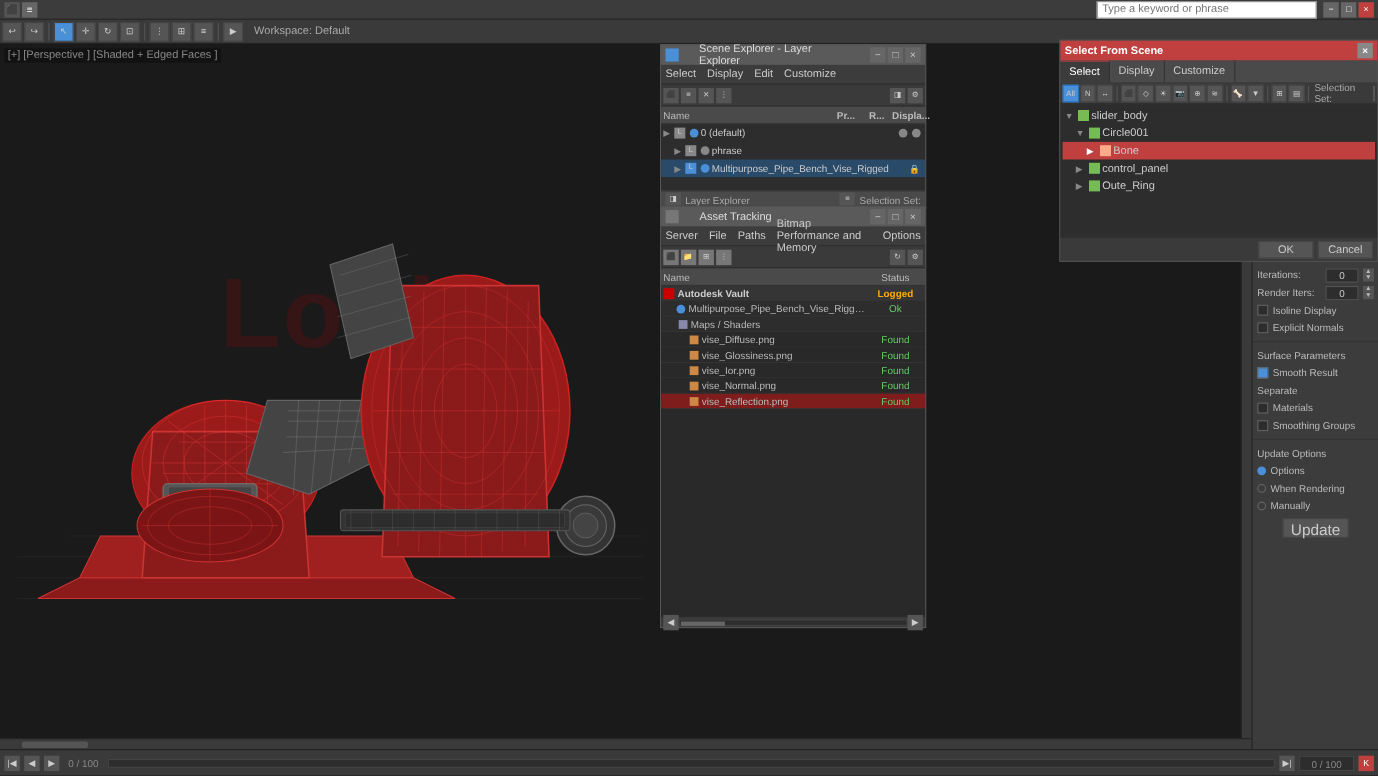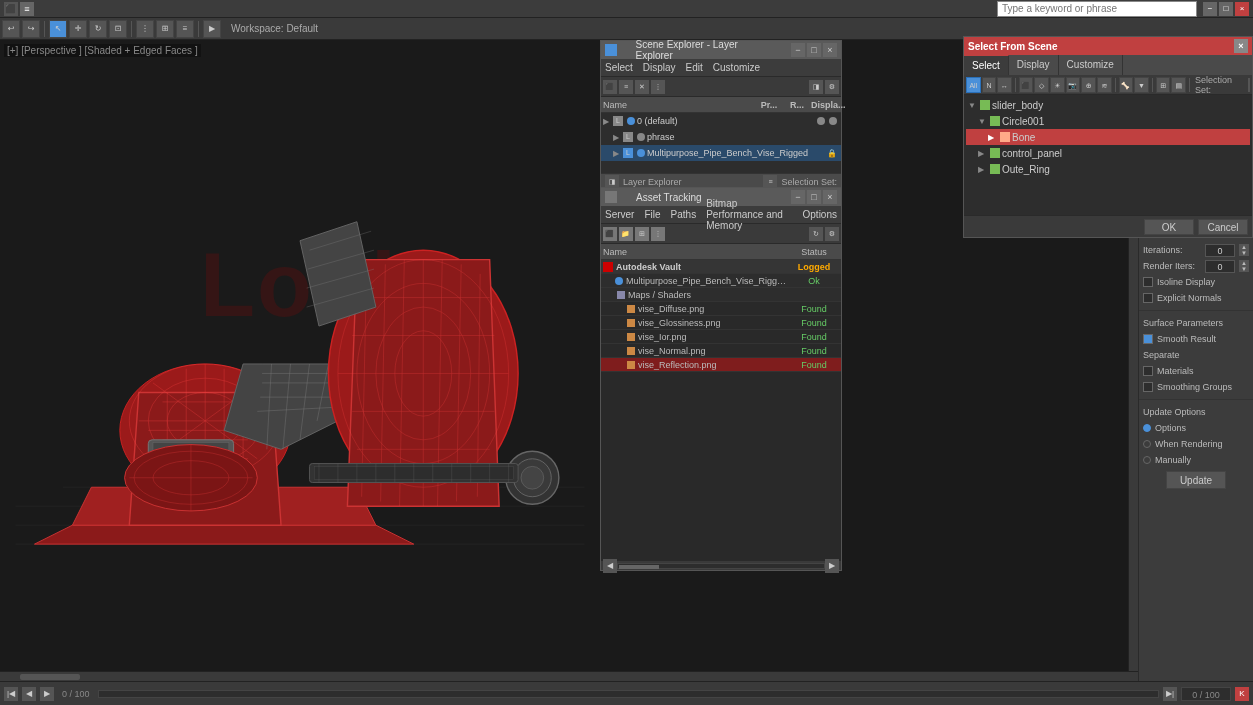--- a/index.html
+++ b/index.html
@@ -425,21 +425,21 @@
       border: 1px solid #666;
       border-radius: 50%;
       display: inline-block;
     }
     .rp-radio.checked { background: #4a90d9; border-color: #4a90d9; }
     .rp-btn-large {
       width: 60px;
       height: 18px;
       background: #555;
       border: 1px solid #444;
-      font-size: 10px;
+      font-size: 14px;
       text-align: center;
       line-height: 18px;
       color: #ccc;
       cursor: pointer;
       margin: 2px auto;
     }
     
     .modifier-stack {
       background: #2d2d2d;
       min-height: 40px;

